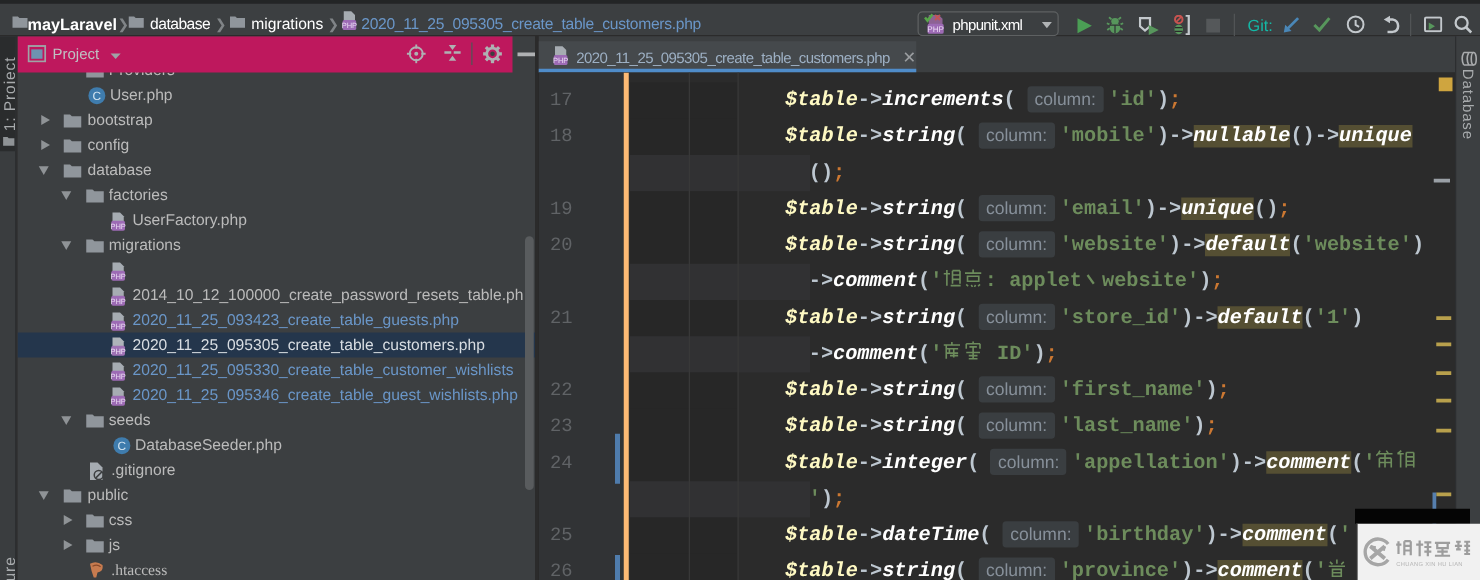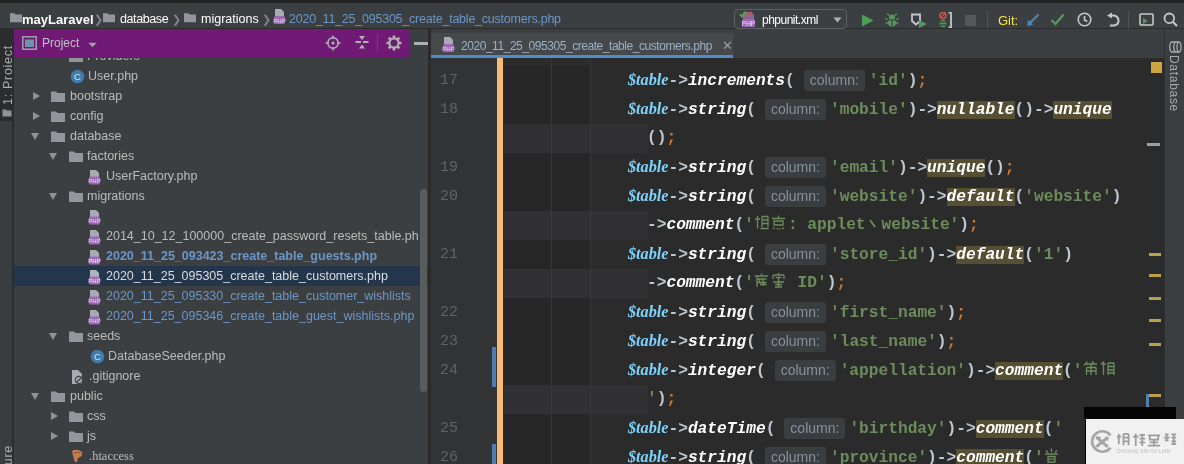--- a/index.html
+++ b/index.html
@@ -16,21 +16,21 @@
 
 
 #lstripe { left:0; top:29px; width:13px; height:435px; background:#3a3d3f;
   border-right:1px solid #2c2e30; overflow:hidden; }
 #projbtn { position:absolute; left:0; top:0; width:13px; height:92px; background:#2a2c2d; }
 .vlabel { position:absolute; color:#a8abad; font-size:12.5px; letter-spacing:0.7px; white-space:nowrap;
   transform:rotate(-90deg); transform-origin:left top; }
 
 
 #panel { left:14px; top:29px; width:414px; height:435px; background:#3c3f41; overflow:hidden; }
-#panelhead { position:absolute; left:0; top:0; width:396px; height:29px; background:#701a75; z-index:5; }
+#panelhead { position:absolute; left:0; top:0; width:396px; height:29px; background:#be185d; z-index:5; }
 #tree { position:absolute; left:0; top:0; width:414px; height:435px; }
 .row { position:absolute; left:0; width:414px; height:20px; font-size:12.5px; color:#bbbbbb; }
 .row .lbl { position:absolute; top:3px; white-space:nowrap; }
 .blue { color:#6a96c8; }
 .selrow { background:#24364c; }
 .selrow .lbl { color:#d8dde2; }
 .arrow { position:absolute; top:6px; width:0; height:0; }
 .ar { border-left:7px solid #8f9396; border-top:4.5px solid transparent; border-bottom:4.5px solid transparent; }
 .ad { border-top:7px solid #8f9396; border-left:4.5px solid transparent; border-right:4.5px solid transparent; top:7px; }
 .ticon { position:absolute; top:3px; }
@@ -40,29 +40,29 @@
 
 
 #tabbar { left:431px; top:29px; width:753px; height:29px; background:#3c3f41; }
 #tab { position:absolute; left:0; top:4px; width:302px; height:25px; background:#45494c;
   border-bottom:3px solid #4f8cc9; }
 #tabname { position:absolute; left:30px; top:6px; font-size:12px; letter-spacing:-0.45px; color:#9db0c4; white-space:nowrap; }
 #tabx { position:absolute; left:291px; top:5px; font-size:13px; color:#9a9da0; }
 
 #editor { left:431px; top:58px; width:733px; height:406px; background:#2b2b2b; overflow:hidden; }
 #gutter { position:absolute; left:0; top:0; width:72px; height:406px; background:#313335;
-  border-right:6px solid #fdba74; }
+  border-right:4px solid #fdba74; }
 .lnum { position:absolute; left:0; width:27px; text-align:right; color:#606366;
   font-family:"Liberation Mono", monospace; font-size:15px; line-height:29px; }
 .chbar { position:absolute; left:61px; width:4px; background:#4f7cac; }
 .guide { position:absolute; top:0; width:1px; height:406px; background:#383838; }
 
 .cl { position:absolute; height:29px; line-height:29px; white-space:nowrap;
   font-family:"Liberation Mono", monospace; font-size:16.2px; font-style:italic; font-weight:bold; color:#a9b7c6; }
-.cl .p { color:#7dd3fc;font-family:Liberation Serif, serif; }     
+.cl .p { color:#fef9c3; }     
 .cl .m { color:#ffffff; }     
 .cl .s { color:#6d8c5c; font-style:normal; }  
 .cl .b { color:#bdc7d0; font-style:normal; }  
 .cl .sc { color:#cc7832; font-style:normal; } 
 .cl .hl { background:#554f33;text-align:center; }
 .hint { display:inline-block; vertical-align:0px; height:21px; line-height:21px;
   background:#3a3e41; border-radius:3px; color:#87909a; font-style:normal; font-weight:normal;
   font-family:"Liberation Sans", sans-serif; font-size:14px; padding:0 6px;
   margin-left:9px; margin-right:4px; }
 .band { position:absolute; height:29px; }
@@ -137,21 +137,21 @@
     <svg class="abs" style="left:938px;top:9px" width="15" height="16" viewBox="0 0 15 16">
       <circle cx="5" cy="3.5" r="3" fill="none" stroke="#c75450" stroke-width="1.6"></circle>
       <path d="M3 5.5 L7 1.5" stroke="#c75450" stroke-width="1.3"></path>
       <ellipse cx="5" cy="11.5" rx="3.4" ry="3.8" fill="#57965c"></ellipse>
       <path d="M2 10 L8 10 M2 13 L8 13" stroke="#2b2b2b" stroke-width="1"></path>
       <path d="M10.5 0.5 L13 0.5 L13 15.5 L10.5 15.5" stroke="#c3c8cc" stroke-width="1.8" fill="none"></path>
     </svg>
     <rect class="abs" style="left:965px;top:12px;width:11px;height:11px;background:#6a6d6f;opacity:0.55;"></rect>
     <div class="abs" style="left:987px;top:8px;width:1px;height:18px;background:#515456;"></div>
 
-    <span class="crumb" style="left:998px;top:10px;font-size:13px;color:#fde047;">Git:</span>
+    <span class="crumb" style="left:998px;top:10px;font-size:13px;color:#14b8a6;">Git:</span>
     <svg class="abs" style="left:1026px;top:10px" width="14" height="14" viewBox="0 0 14 14">
       <path d="M12.5 1.5 L3.5 10.5" stroke="#4a87b7" stroke-width="2.2"></path>
       <path d="M1 13 L2.2 6.8 L7.2 11.8 Z" fill="#4a87b7"></path>
     </svg>
     <svg class="abs" style="left:1050px;top:10px" width="15" height="13" viewBox="0 0 15 13">
       <path d="M1.5 7 L5.5 11 L13.5 1.5" stroke="#57965c" stroke-width="2.4" fill="none"></path>
     </svg>
     <svg class="abs" style="left:1077px;top:9px" width="15" height="15" viewBox="0 0 15 15">
       <circle cx="7.5" cy="7.5" r="6.3" fill="none" stroke="#c3c8cc" stroke-width="1.6"></circle>
       <path d="M7.5 4 L7.5 8 L10.3 9.5" stroke="#c3c8cc" stroke-width="1.6" fill="none"></path>
@@ -247,21 +247,21 @@
         </svg>
       </div>
       <div class="row" style="top:197px;">
         <svg class="ticon" style="left:74px" width="13" height="16" viewBox="0 0 13 16">
           <path d="M2 1 L8 1 L11 4 L11 8 L2 8 Z" fill="#a6acb2"></path>
           <rect x="1" y="7.5" width="11" height="8" rx="1.5" fill="#9d6bb5"></rect>
           <text x="6.5" y="14" font-size="6" fill="#e8d9f2" text-anchor="middle" font-family="Liberation Sans">PHP</text>
         </svg>
         <span class="lbl" style="left:92px;">2014_10_12_100000_create_password_resets_table.ph</span>
       </div>
-      <div class="row" style="top:217px;font-weight:bold;">
+      <div class="row" style="top:217px;">
         <svg class="ticon" style="left:74px" width="13" height="16" viewBox="0 0 13 16">
           <path d="M2 1 L8 1 L11 4 L11 8 L2 8 Z" fill="#a6acb2"></path>
           <rect x="1" y="7.5" width="11" height="8" rx="1.5" fill="#9d6bb5"></rect>
           <text x="6.5" y="14" font-size="6" fill="#e8d9f2" text-anchor="middle" font-family="Liberation Sans">PHP</text>
         </svg>
         <span class="lbl blue" style="left:92px;">2020_11_25_093423_create_table_guests.php</span>
       </div>
       <div class="row selrow" style="top:237px;">
         <svg class="ticon" style="left:74px" width="13" height="16" viewBox="0 0 13 16">
           <path d="M2 1 L8 1 L11 4 L11 8 L2 8 Z" fill="#aeb4ba"></path>

